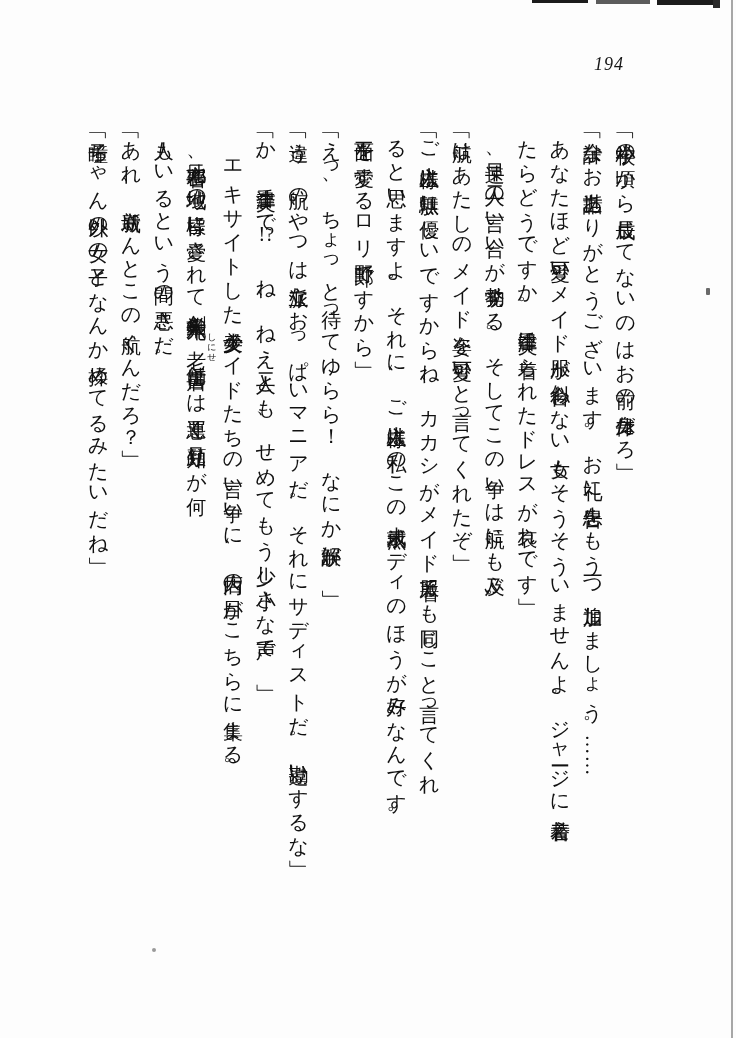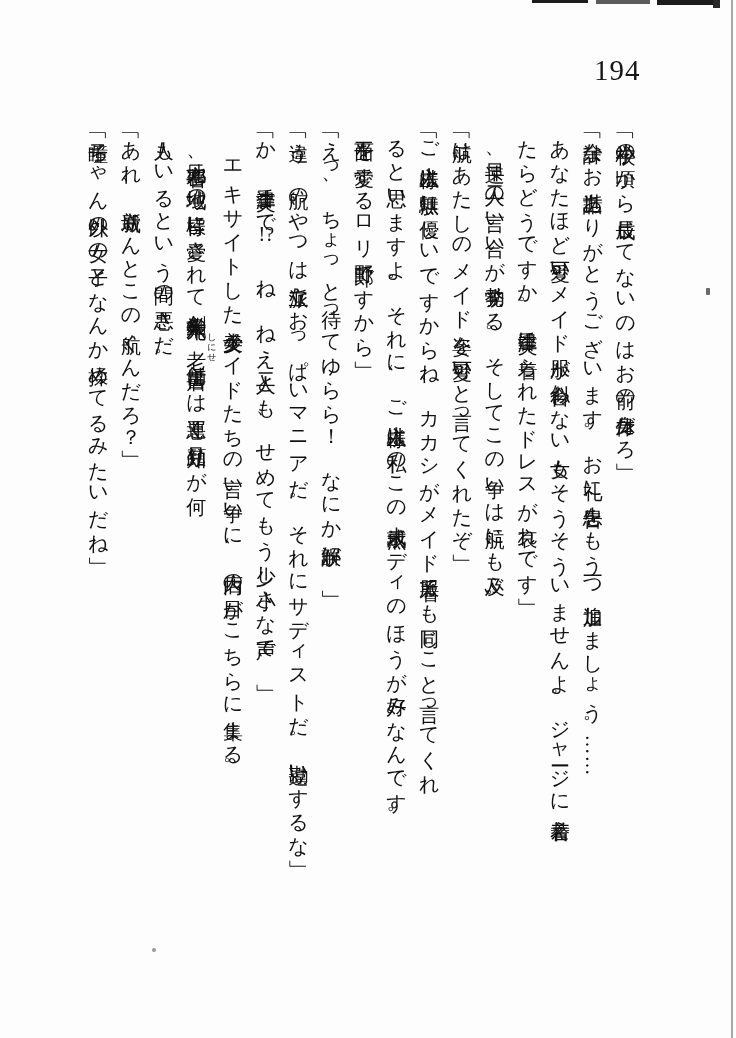--- a/index.html
+++ b/index.html
@@ -12,21 +12,22 @@
     width: 736px;
     height: 1038px;
     background: #fdfdfd;
     overflow: hidden;
     font-family: "Liberation Serif", "DejaVu Serif", serif;
   }
   .page-number {
     position: absolute;
     top: 54px;
     left: 594px;
-    font-size: 29px;
+    font-size: 18px;
+    font-style: italic;
     color: #161616;
     letter-spacing: 1px;
   }
   .text-block {
     position: absolute;
     top: 126px;
     right: 94px;
     width: 557px;
     height: 842px;
     writing-mode: vertical-rl;

